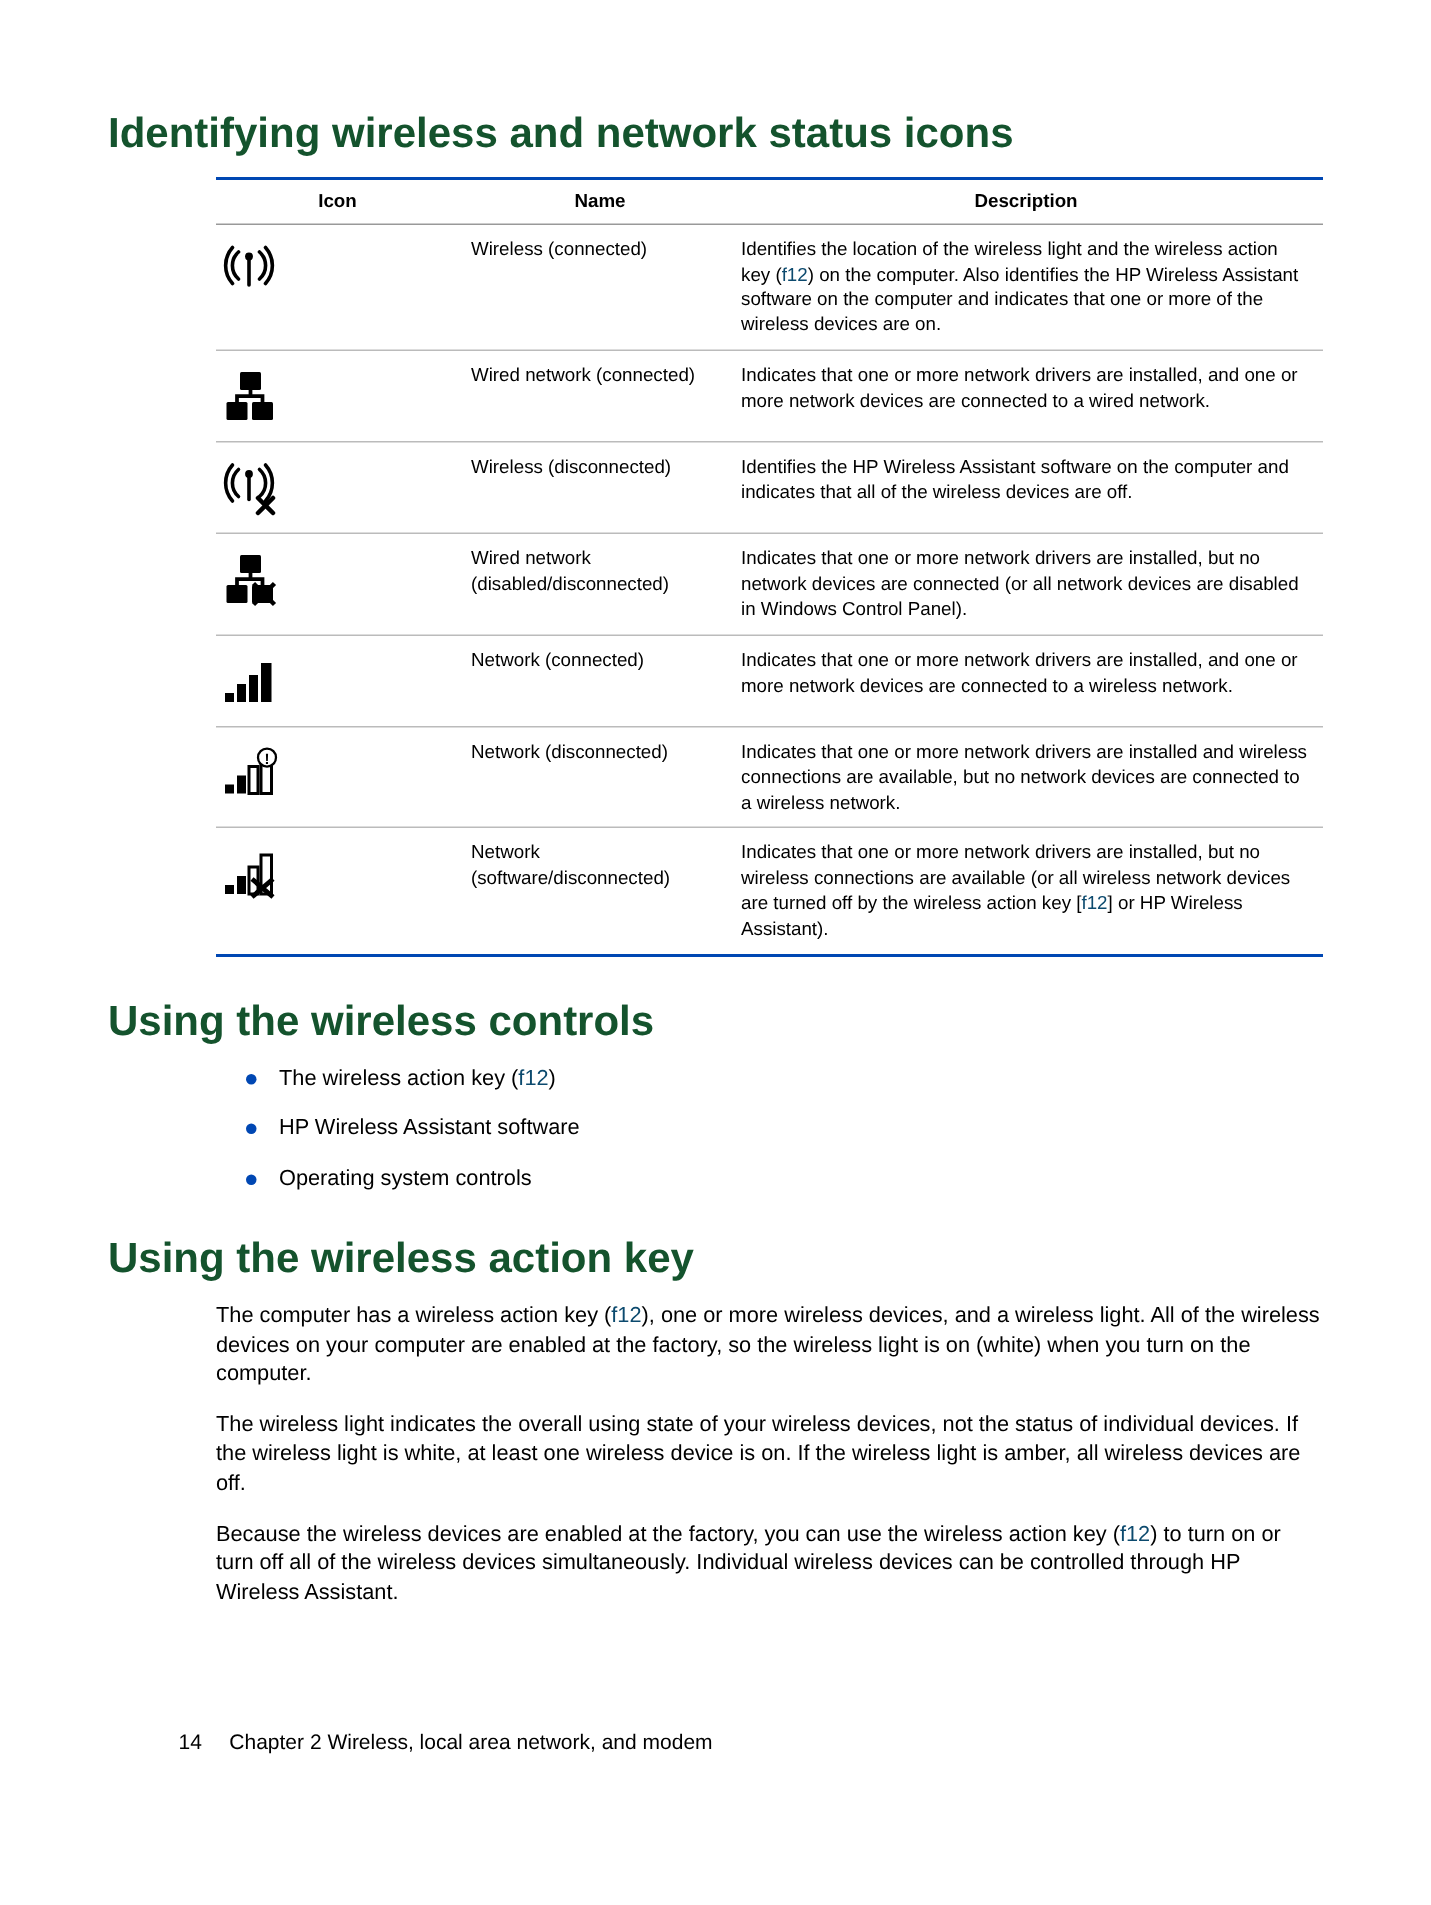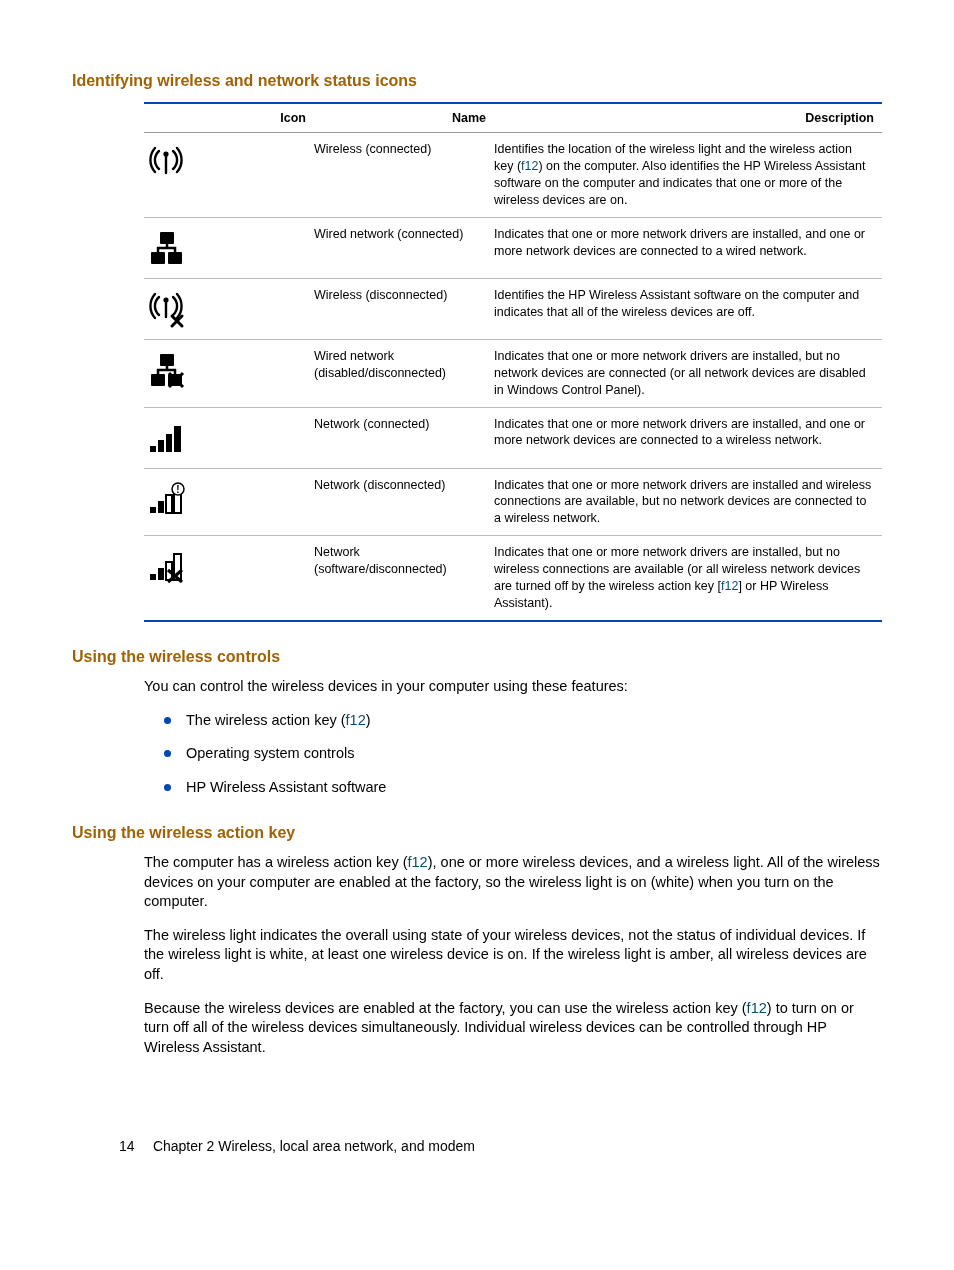--- a/index.html
+++ b/index.html
@@ -7,36 +7,36 @@
     margin: 0;
     padding: 70px 72px 40px 72px;
     width: 954px;
     box-sizing: border-box;
     color: #000;
     background: #fff;
     font-size: 14px;
     line-height: 1.35;
   }
   h2.section {
-    color: #a16207;
-    font-size: 16px;
+    color: #14532d;
+    font-size: 28px;
     font-weight: bold;
     margin: 24px 0 10px 0;
   }
   h2.section.first { margin-top: 0; }
   .table-wrap { margin: 8px 0 0 72px; }
   table.icon-table {
     width: 100%;
     border-collapse: collapse;
   }
   table.icon-table thead tr { border-top: 2px solid #0047b3; border-bottom: 1px solid #999; }
   table.icon-table tbody tr { border-bottom: 1px solid #bbb; }
   table.icon-table tbody tr:last-child { border-bottom: 2px solid #0047b3; }
   table.icon-table th {
-    text-align: right;
+    text-align: center;
     font-size: 12.5px;
     font-weight: bold;
     padding: 6px 8px 6px 0;
     vertical-align: top;
   }
   table.icon-table td {
     font-size: 12.5px;
     padding: 8px 8px 8px 0;
     vertical-align: top;
   }
@@ -221,27 +221,26 @@
       <td>
         <span>Indicates that one or more network drivers are installed, but no wireless connections are available (or all wireless network devices are turned off by the wireless action key [</span><span class="key">f12</span><span>] or HP Wireless Assistant).</span>
       </td>
     </tr>
   </tbody>
 </table>
 </div>
 
 <h2 class="section">Using the wireless controls</h2>
 <div class="body-block">
-  <p class="body-p">You can control the wireless devices in your computer using these features:</p>
   <ul class="bullets">
     <li>
       <span>The wireless action key (</span><span class="key">f12</span><span>)</span>
     </li>
+    <li>HP Wireless Assistant software</li>
     <li>Operating system controls</li>
-    <li>HP Wireless Assistant software</li>
   </ul>
 </div>
 
 <h2 class="section">Using the wireless action key</h2>
 <div class="body-block">
   <p class="body-p">
     <span>The computer has a wireless action key (</span><span class="key">f12</span><span>), one or more wireless devices, and a wireless light. All of the wireless devices on your computer are enabled at the factory, so the wireless light is on (white) when you turn on the computer.</span>
   </p>
   <p class="body-p">The wireless light indicates the overall using state of your wireless devices, not the status of individual devices. If the wireless light is white, at least one wireless device is on. If the wireless light is amber, all wireless devices are off.</p>
   <p class="body-p">

